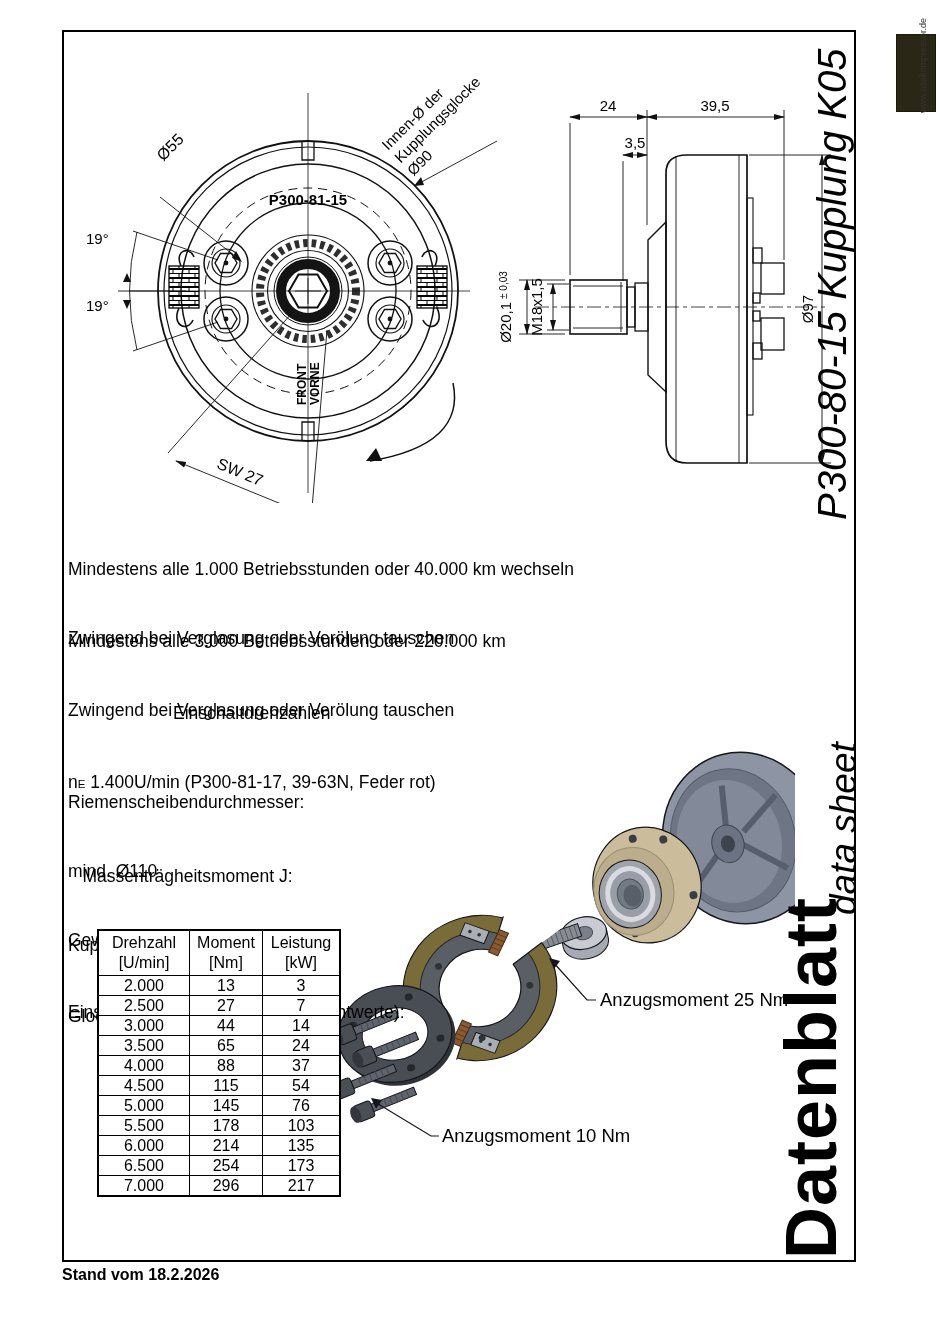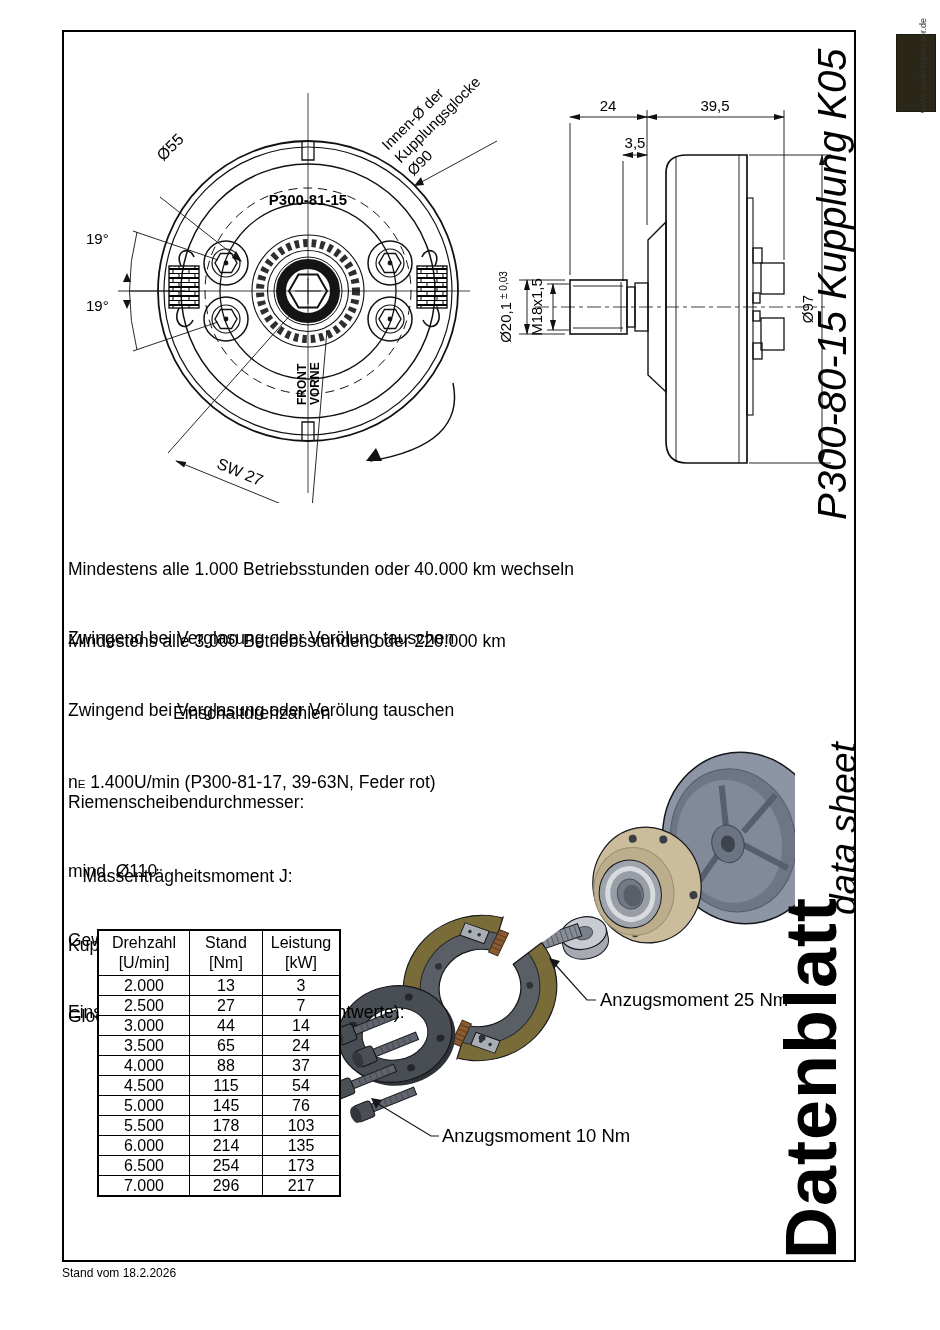--- a/index.html
+++ b/index.html
@@ -22,21 +22,21 @@
   .vtext{position:absolute;transform-origin:left bottom;transform:rotate(-90deg);
          white-space:nowrap;z-index:4;}
   .title-v{left:856px;top:474px;height:46px;font-size:40px;font-style:italic;}
   .sheet-v{left:866px;top:872px;height:43px;font-size:37px;font-style:italic;}
   .doc-v{left:852px;top:1177px;height:82px;font-size:72px;font-weight:bold;letter-spacing:1px;}
   .logo-box{position:absolute;left:896px;top:34px;width:38px;height:76px;background:#2B2716;
             border:1px solid #1c1a0e;z-index:3;}
   .logo-asa{left:902px;top:74px;height:30px;color:#fff;font-style:italic;font-weight:bold;
             font-size:22px;font-family:"Liberation Serif",serif;z-index:5;}
   .logo-url{left:929px;top:102px;height:11px;font-size:9px;color:#333;}
-  .stand{position:absolute;left:62px;top:1266px;font-size:12px;z-index:3;}
+  .stand{position:absolute;left:62px;top:1266px;font-size:16px;z-index:3;font-weight:bold;}
 </style>
 </head>
 <body>
 
 <div class="abs frame"></div>
 
 <svg class="front-view" style="left:66px;top:33px;" width="440" height="470" viewBox="0 0 440 470">
   <defs>
     <pattern id="fvCoil" width="16" height="9" patternUnits="userSpaceOnUse">
       <path d="M0 0.5H16M0 4.5H16M0 8.5H16M5 0.5V4.5M11 4.5V8.5" stroke="#000" stroke-width="1" fill="none"></path>
@@ -238,21 +238,21 @@
 </div>
 
 <table class="data-table">
   <thead>
     <tr>
       <th class="col-a">
           <div>Drehzahl</div>
           <div>[U/min]</div>
         </th>
       <th class="col-b">
-          <div>Stand</div>
+          <div>Moment</div>
           <div>[Nm]</div>
         </th>
       <th class="col-c">
           <div>Leistung</div>
           <div>[kW]</div>
         </th>
     </tr>
   </thead>
   <tbody>
     <tr>

